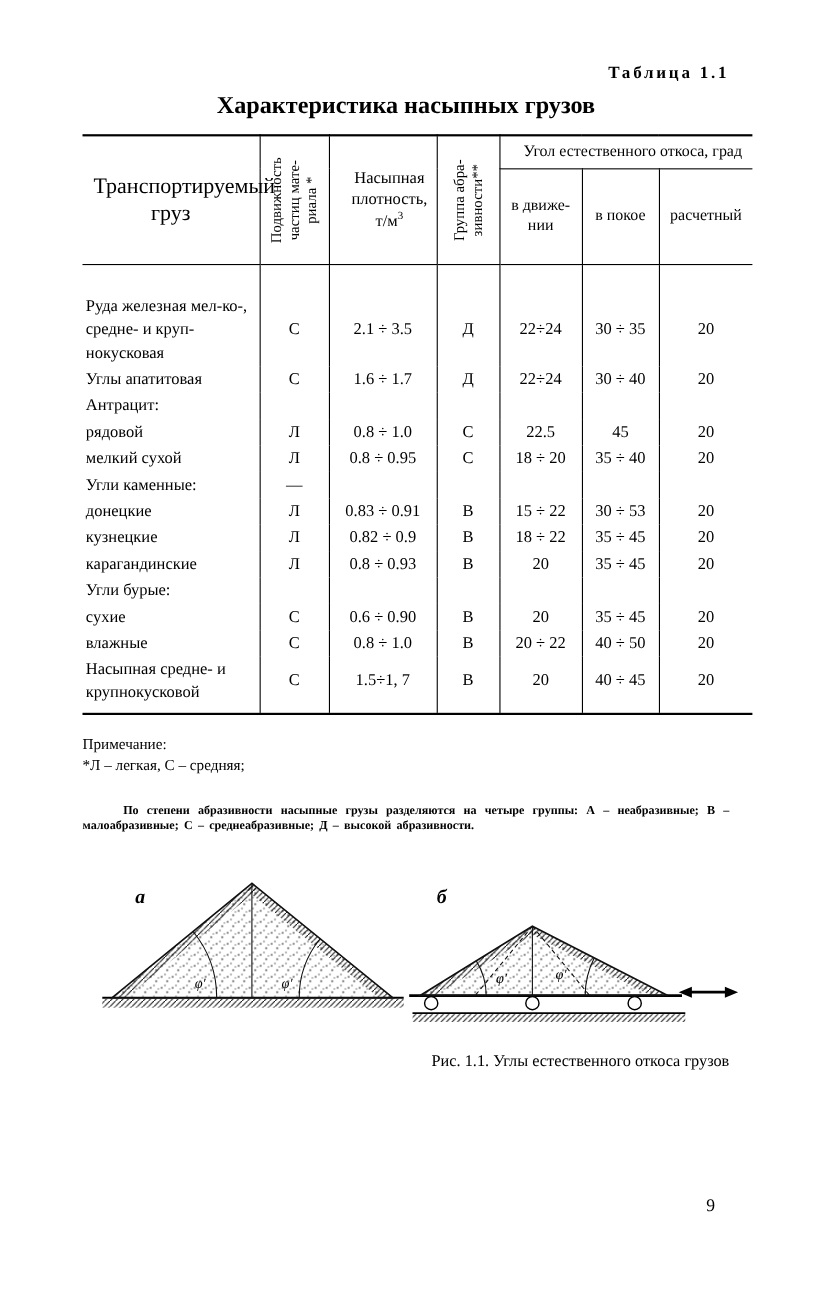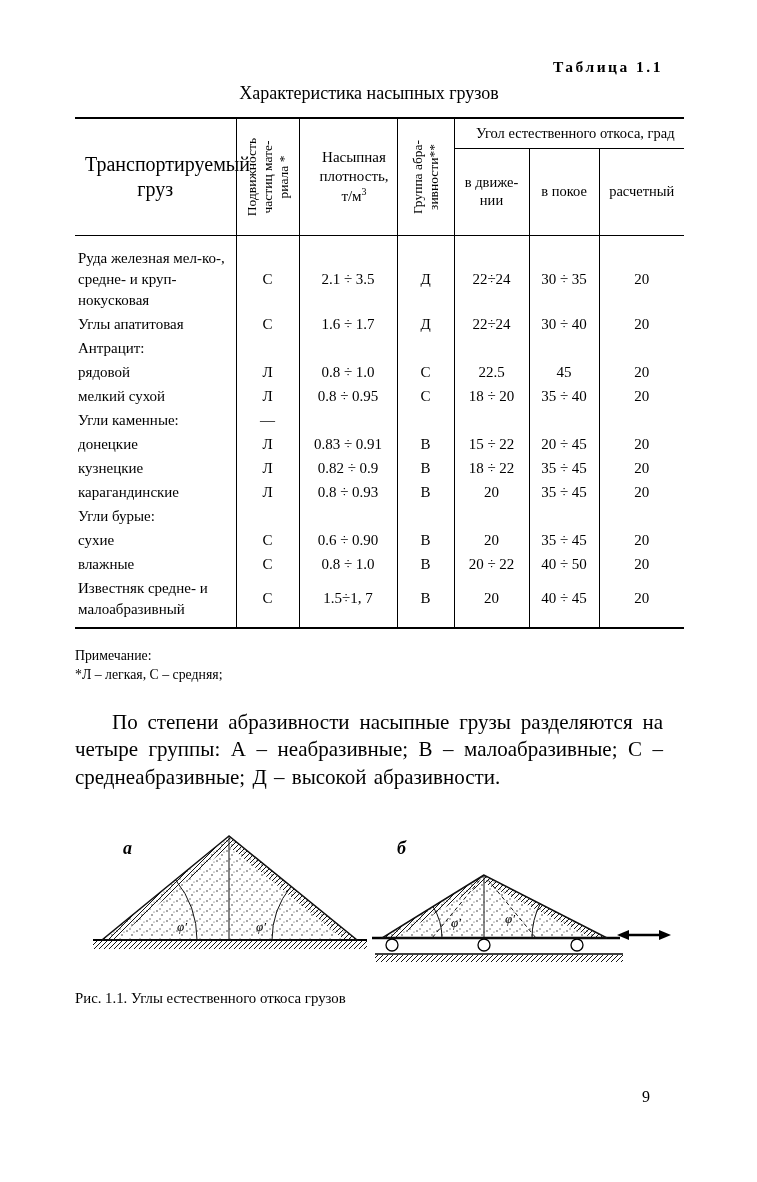--- a/index.html
+++ b/index.html
@@ -10,21 +10,21 @@
     background:#fff; color:#000;
     font-family:"Liberation Serif", serif;
     padding:58px 73px 0 75px;
     overflow:hidden;
   }
   .table-label {
     text-align:right; font-weight:bold; font-size:15.5px;
     letter-spacing:2.5px; margin-bottom:7px;
   }
   .table-title {
-    text-align:center; font-weight:normal; font-size:18px;
+    text-align:center; font-weight:bold; font-size:22px;
     margin-bottom:13px;
   }
 
   
   table.bulk {
     border-collapse:collapse; table-layout:fixed; width:609px;
     font-size:15px;
     border-top:2px solid #000; border-bottom:2px solid #000;
   }
   table.bulk th { font-weight:normal; vertical-align:middle; text-align:center; }
@@ -44,36 +44,36 @@
     font-size:13.5px; line-height:1.2; white-space:nowrap;
   }
   .vtext span { display:block; }
 
   table.bulk tbody td {
     text-align:center; vertical-align:middle;
     padding:1.5px 3px; line-height:1.4;
   }
   table.bulk tbody td.col-cargo { text-align:left; padding-left:3px; }
   table.bulk tbody td:not(.col-cargo) { border-left:1px solid #000; }
-  table.bulk tbody tr:first-child td { padding-top:12px; }
+  table.bulk tbody tr:first-child td { padding-top:28px; }
   table.bulk tbody tr:last-child td { padding-bottom:7px; }
 
   
   .notes { margin-top:17px; font-size:13.8px; line-height:1.38; }
 
   
-  .body-text { margin-top:25px; font-size:21px; line-height:1.33; text-align:justify; word-spacing:2px; }
+  .body-text { margin-top:25px; font-size:11px; line-height:1.33; text-align:justify; word-spacing:2px;font-weight:bold; }
   .body-text p { text-indent:37px; }
 
   
   .figure { margin-top:36px; }
   .figure svg { display:block; margin:0 auto; }
   .fig-letter { font-style:italic; font-weight:bold; font-size:18px; font-family:"Liberation Serif", serif; }
   .fig-phi { font-style:italic; font-size:13px; font-family:"Liberation Serif", serif; }
-  .figure-caption { margin-top:22px; text-align:left; font-size:14.8px; }
+  .figure-caption { margin-top:22px; text-align:right; font-size:14.8px; }
 
   .page-number { position:absolute; right:86px; top:1088px; font-size:16px; }
 </style>
 </head>
 <body>
 
 <div class="page">
 
   <div class="table-label">Таблица 1.1</div>
   <div class="table-title">Характеристика насыпных грузов</div>
@@ -171,21 +171,21 @@
           <td class="col-motion"></td>
           <td class="col-rest"></td>
           <td class="col-calc"></td>
         </tr>
         <tr>
           <td class="col-cargo">донецкие</td>
           <td class="col-mobility">Л</td>
           <td class="col-density">0.83 ÷ 0.91</td>
           <td class="col-abr">В</td>
           <td class="col-motion">15 ÷ 22</td>
-          <td class="col-rest">20 ÷ 45</td>
+          <td class="col-rest">30 ÷ 53</td>
           <td class="col-calc">20</td>
         </tr>
         <tr>
           <td class="col-cargo">кузнецкие</td>
           <td class="col-mobility">Л</td>
           <td class="col-density">0.82 ÷ 0.9</td>
           <td class="col-abr">В</td>
           <td class="col-motion">18 ÷ 22</td>
           <td class="col-rest">35 ÷ 45</td>
           <td class="col-calc">20</td>
@@ -220,21 +220,21 @@
         <tr>
           <td class="col-cargo">влажные</td>
           <td class="col-mobility">С</td>
           <td class="col-density">0.8 ÷ 1.0</td>
           <td class="col-abr">В</td>
           <td class="col-motion">20 ÷ 22</td>
           <td class="col-rest">40 ÷ 50</td>
           <td class="col-calc">20</td>
         </tr>
         <tr>
-          <td class="col-cargo">Известняк средне- и малоабразивный</td>
+          <td class="col-cargo">Насыпная средне- и крупнокусковой</td>
           <td class="col-mobility">С</td>
           <td class="col-density">1.5÷1, 7</td>
           <td class="col-abr">В</td>
           <td class="col-motion">20</td>
           <td class="col-rest">40 ÷ 45</td>
           <td class="col-calc">20</td>
         </tr>
       </tbody>
   </table>
 

